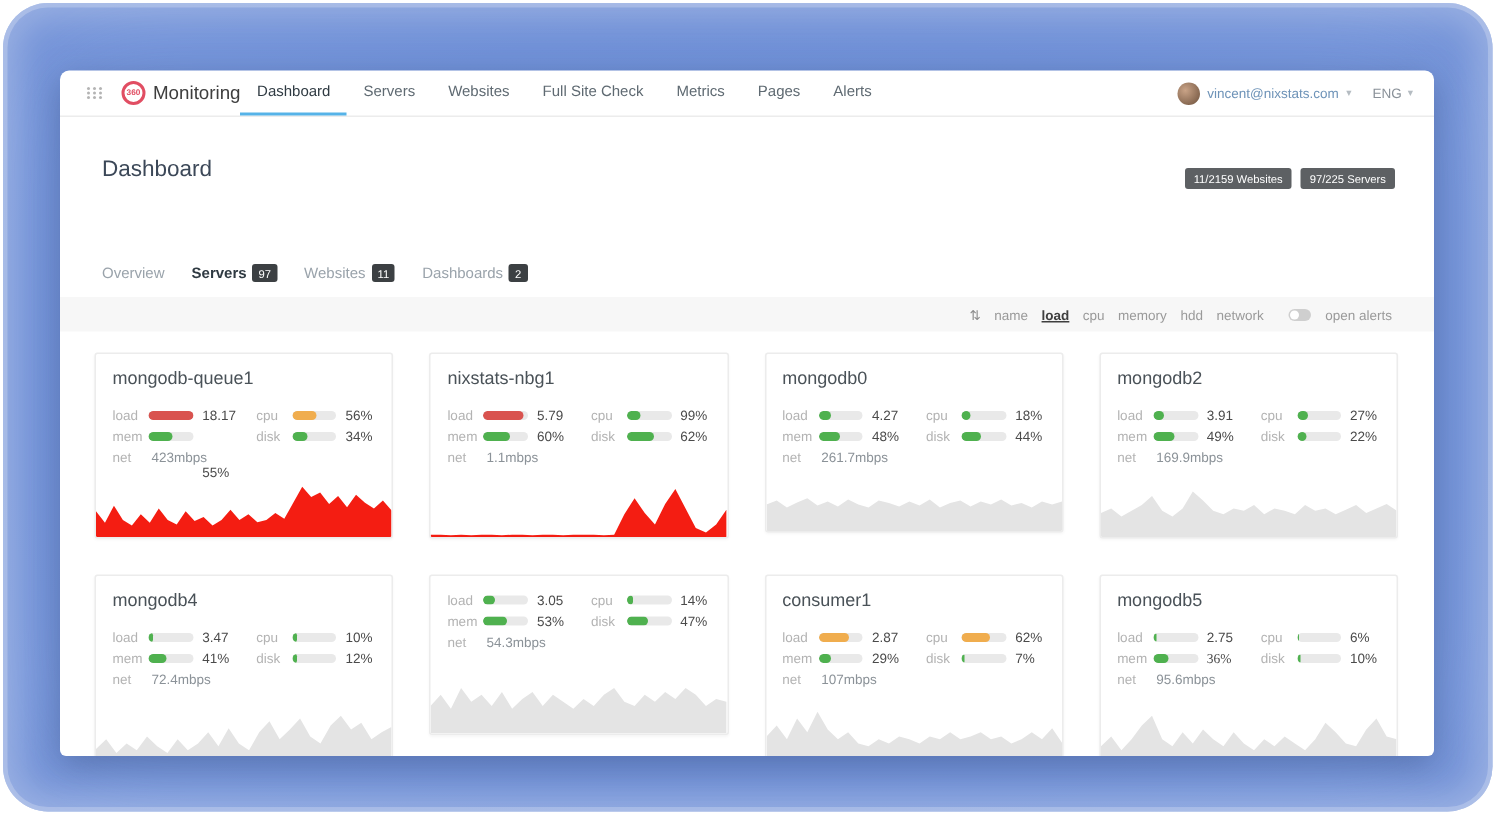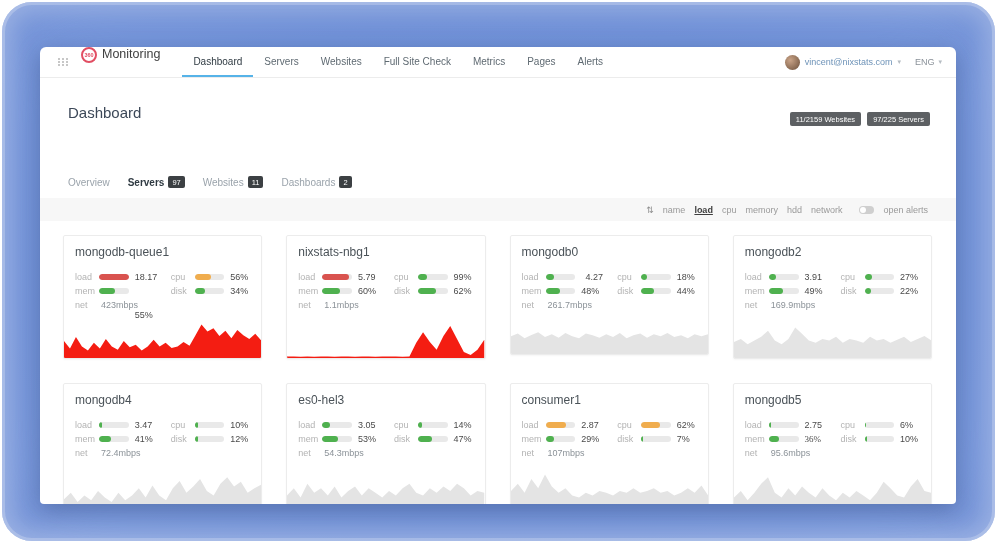--- a/index.html
+++ b/index.html
@@ -18,21 +18,21 @@
     position:absolute; left:40px; top:47px; width:916px; height:457px;
     background:#ffffff; border-radius:6px 6px 4px 4px;
     box-shadow: 0 6px 22px rgba(25,45,95,.35);
     overflow:hidden;
   }
 
   
   .topnav { height:31px; border-bottom:1px solid #ececec; display:flex; align-items:stretch; padding:0 14px 0 18px; }
   .apps-grid { align-self:center; display:grid; grid-template-columns:repeat(3,3px); grid-gap:1px; margin-right:12px; cursor:pointer; }
   .apps-grid i { width:2px; height:2px; background:#b4b4b4; border-radius:50%; }
-  .brand { display:flex; align-items:flex-start; margin-right:22px; }
+  .brand { display:flex; align-items:center; }
   .brand-badge { width:16px; height:16px; border:2px solid #e14e63; border-radius:50%; color:#e14e63; font-size:5.5px; font-weight:bold; display:flex; align-items:center; justify-content:center; margin-right:5px; }
   .brand-name { font-size:12.5px; color:#3e3e3e; }
   .nav-items { display:flex; align-items:stretch; }
   .nav-item { font-size:10px; color:#5f6a72; display:flex; align-items:center; padding:0 11px; cursor:pointer; border-bottom:2px solid transparent; }
   .nav-item.active { color:#2f3a42; border-bottom-color:#56b3e8; }
   .nav-right { margin-left:auto; display:flex; align-items:center; gap:14px; }
   .avatar { width:15px; height:15px; border-radius:50%; background:radial-gradient(circle at 35% 35%, #c9a387, #6b4f3a); }
   .user-email { font-size:9px; color:#6e93b8; cursor:pointer; }
   .lang { font-size:9px; color:#8a9199; cursor:pointer; }
   .caret { color:#b5bcc2; font-size:7px; }
@@ -258,21 +258,21 @@
         <div class="card">
           <div class="card-inner">
             <div class="server-name">mongodb0</div>
             <div class="metrics">
               <div class="mcol left">
                 <div class="mrow">
                   <span class="mlabel">load</span>
                   <span class="track">
                     <span class="fill" style="width: 27%; background: rgb(79, 177, 79);"></span>
                   </span>
-                  <span class="mval" style="width: 32px; text-align: center;">4.27</span>
+                  <span class="mval" style="width: 32px;">4.27</span>
                 </div>
                 <div class="mrow">
                   <span class="mlabel">mem</span>
                   <span class="track">
                     <span class="fill" style="width: 48%; background: rgb(79, 177, 79);"></span>
                   </span>
                   <span class="mval" style="width: 32px;">48%</span>
                 </div>
                 <div class="mrow">
                   <span class="mlabel">net</span>
@@ -388,21 +388,20 @@
                 </div>
               </div>
             </div>
           </div>
           <svg viewBox="0 0 100 100" preserveAspectRatio="none" class="spark" style="height: 46px; margin-top: 8px;">
             <polygon points="0,100 0.00,68 3.45,54 6.90,74 10.34,60 13.79,70 17.24,50 20.69,64 24.14,74 27.59,54 31.03,70 34.48,60 37.93,44 41.38,64 44.83,38 48.28,60 51.72,70 55.17,44 58.62,28 62.07,54 65.52,40 68.97,24 72.41,50 75.86,60 79.31,34 82.76,20 86.21,40 89.66,30 93.10,54 96.55,44 100.00,36 100,100" fill="#e4e4e4"></polygon>
           </svg>
         </div>
         <div class="card">
           <div class="card-inner">
-            <div class="server-name">es0-hel3</div>
             <div class="metrics">
               <div class="mcol left">
                 <div class="mrow">
                   <span class="mlabel">load</span>
                   <span class="track">
                     <span class="fill" style="width: 25%; background: rgb(79, 177, 79);"></span>
                   </span>
                   <span class="mval" style="width: 32px;">3.05</span>
                 </div>
                 <div class="mrow">

